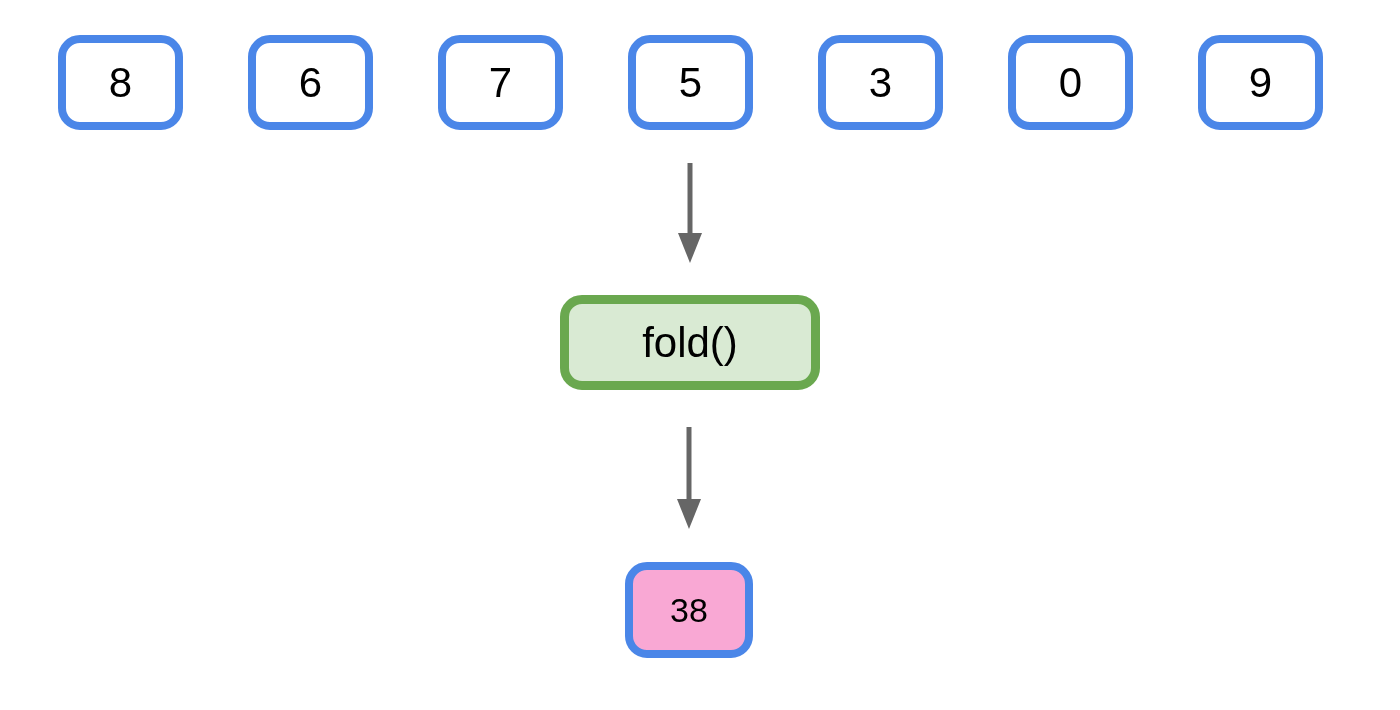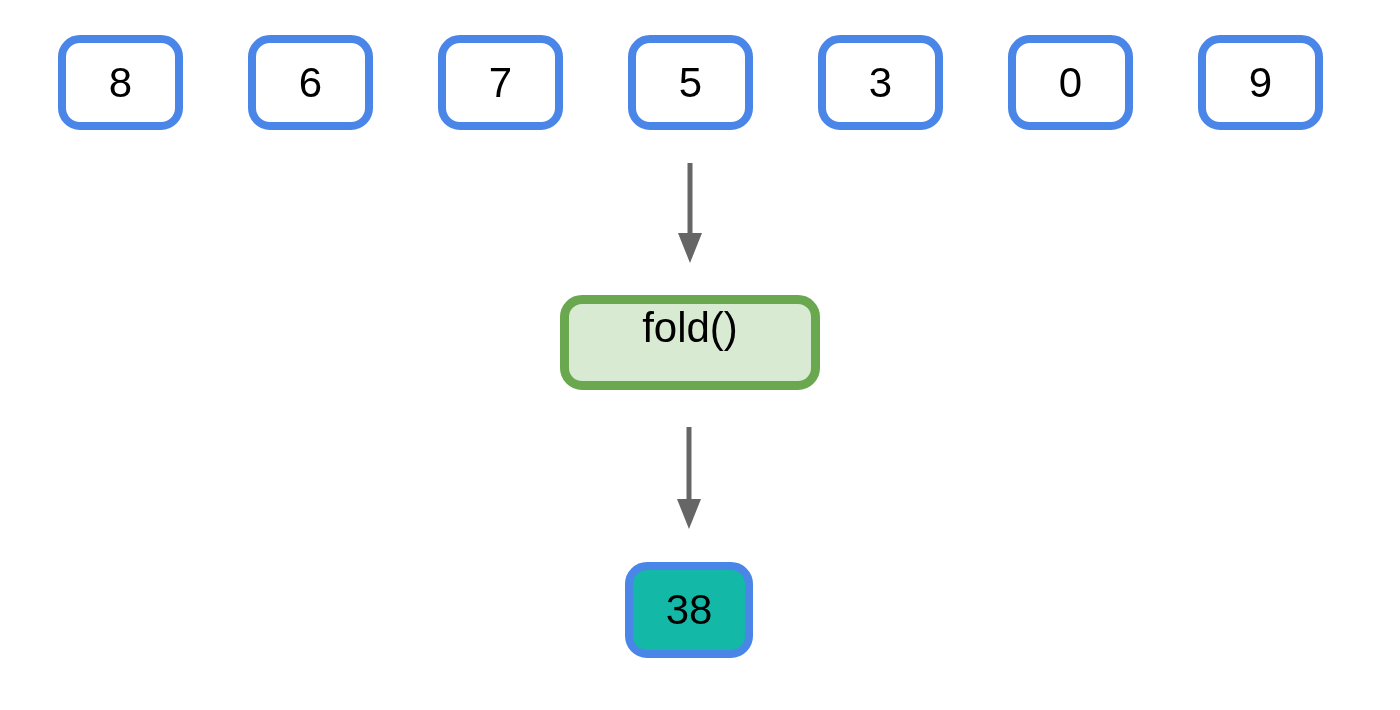--- a/index.html
+++ b/index.html
@@ -34,39 +34,39 @@
     position: absolute;
     left: 560px;
     top: 295px;
     width: 260px;
     height: 95px;
     box-sizing: border-box;
     border: 9px solid var(--green, #6aa84f);
     border-radius: 22px;
     background: var(--green-fill, #d9ead3);
     display: flex;
-    align-items: flex-start;
+    align-items: center;
     justify-content: center;
     font-size: 42px;
     color: #000000;
   }
   .result-box {
     position: absolute;
     left: 625px;
     top: 562px;
     width: 128px;
     height: 96px;
     box-sizing: border-box;
     border: 8px solid var(--blue, #4a86e8);
     border-radius: 22px;
-    background: #14b8a6;
+    background: #f9a8d4;
     display: flex;
     align-items: center;
     justify-content: center;
-    font-size: 42px;
+    font-size: 34px;
     color: #000000;
   }
   .arrow {
     position: absolute;
     width: 26px;
   }
   .arrow svg { display: block; }
   #arrow-1 { left: 677px; top: 163px; height: 100px; }
   #arrow-2 { left: 676px; top: 427px; height: 102px; }
 </style>

